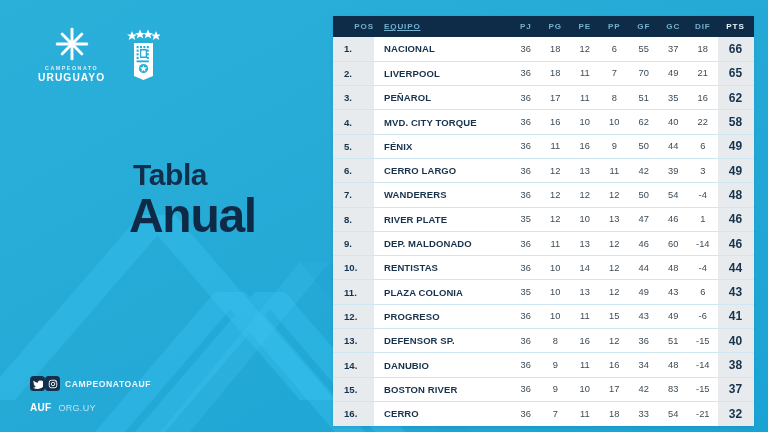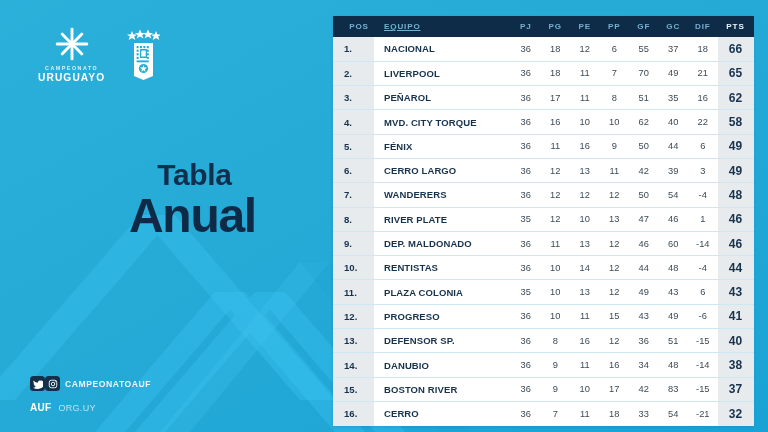--- a/index.html
+++ b/index.html
@@ -28,21 +28,21 @@
     color:#d9f1fb; font-size:5.3px; letter-spacing:1.55px;
     font-weight:bold; margin-top:4px; white-space:nowrap;
   }
   .camp-bot {
     color:#ffffff; font-size:10.2px; letter-spacing:1.1px;
     font-weight:bold; margin-top:1px; white-space:nowrap;
   }
   .logo-auf { width:33px; height:52px; margin-top:1px; }
 
   
-  .title-wrap { position:absolute; left:133px; top:160px;text-align:center; }
+  .title-wrap { position:absolute; left:133px; top:160px; }
   .title-1 {
     color:#112f4d; font-size:30px; font-weight:bold;
     letter-spacing:-0.4px; line-height:1;
   }
   .title-2 {
     color:#0e2a46; font-size:48px; font-weight:bold;
     letter-spacing:-1.3px; line-height:1; margin-top:2px;
     margin-left:-4px;
   }
 
@@ -68,21 +68,21 @@
     box-shadow:0 1px 3px rgba(6,40,65,0.12);
   }
   table { width:100%; border-collapse:collapse; table-layout:fixed; }
 
   thead th {
     background:#0e2c47; color:#74b0cf;
     font-size:8.1px; font-weight:bold; letter-spacing:0.85px;
     height:21px; vertical-align:middle;
   }
   thead th.th-pts { color:#eaf6fb; }
-  thead th.th-pos { text-align:center; padding-left:11px; }
+  thead th.th-pos { text-align:right; padding-left:11px; }
   thead th.th-team { text-align:left; padding-left:10px;text-decoration:underline; }
 
   tbody td {
     height:24.3px; background:#ffffff;
     border-bottom:1px solid #cfe7f3;
     font-size:9.3px; color:#3c4a55; text-align:center;
     vertical-align:middle;
   }
   tbody tr:last-child td { border-bottom:none; }
 

